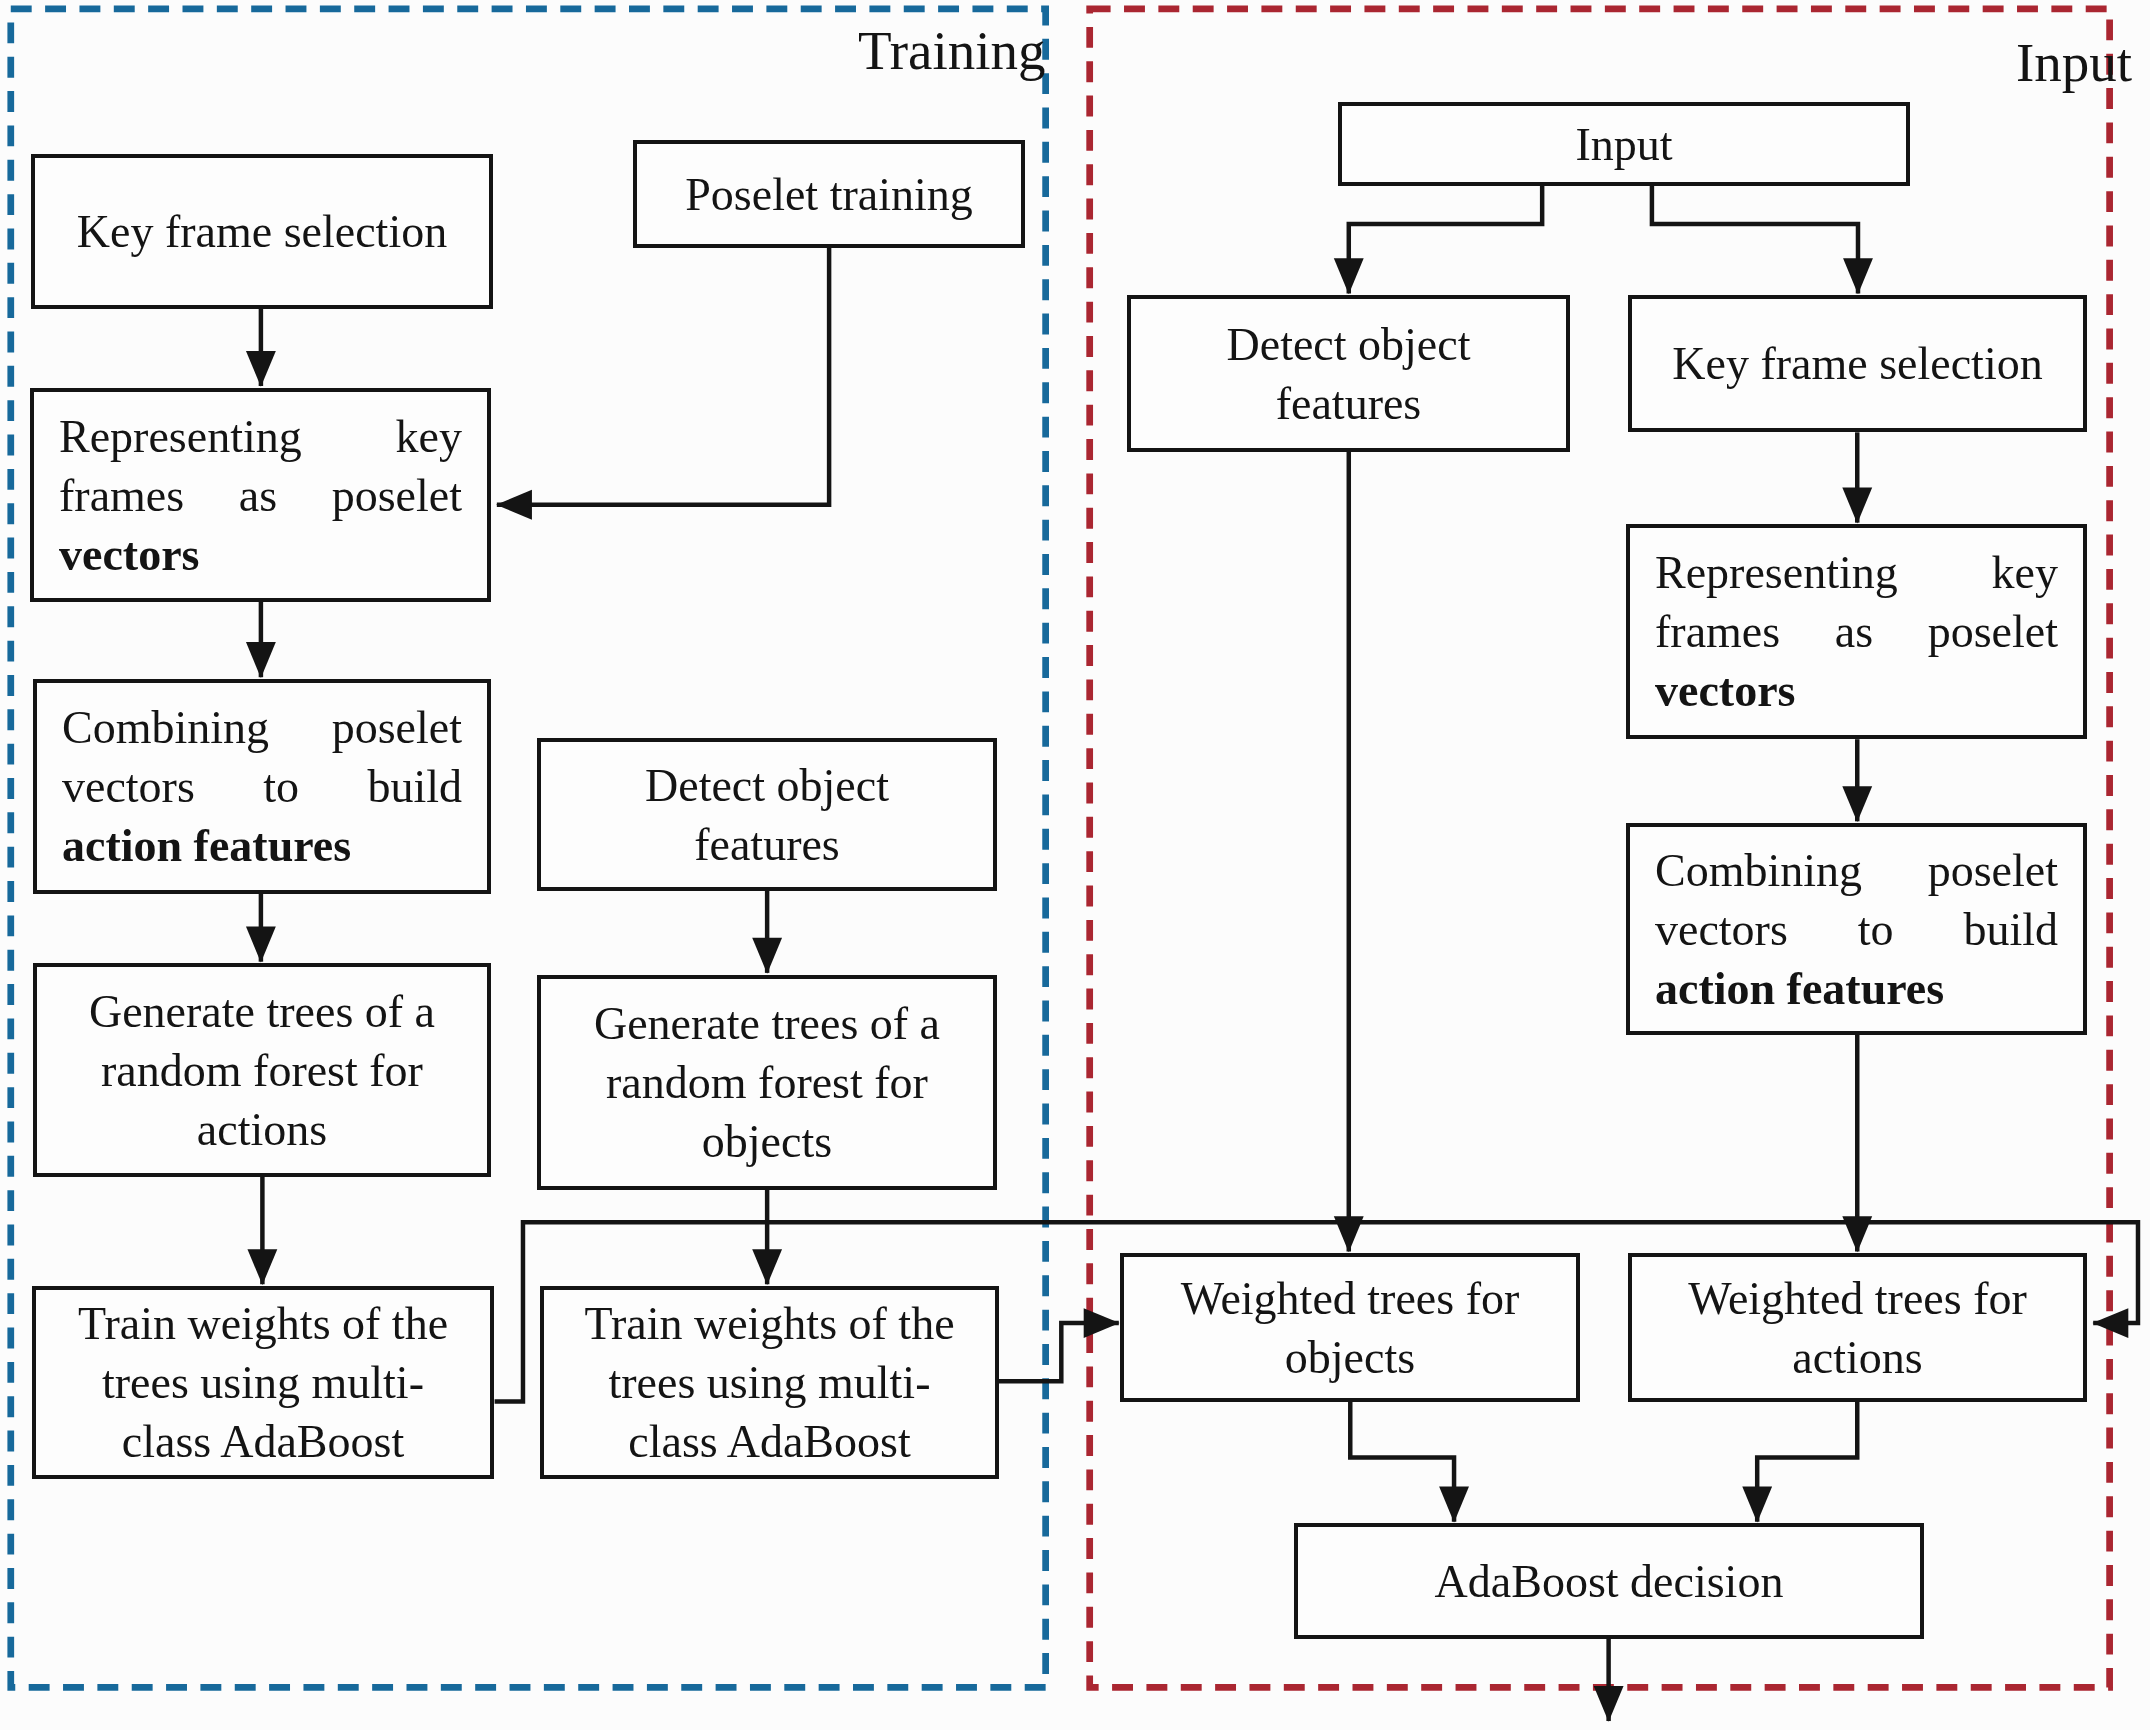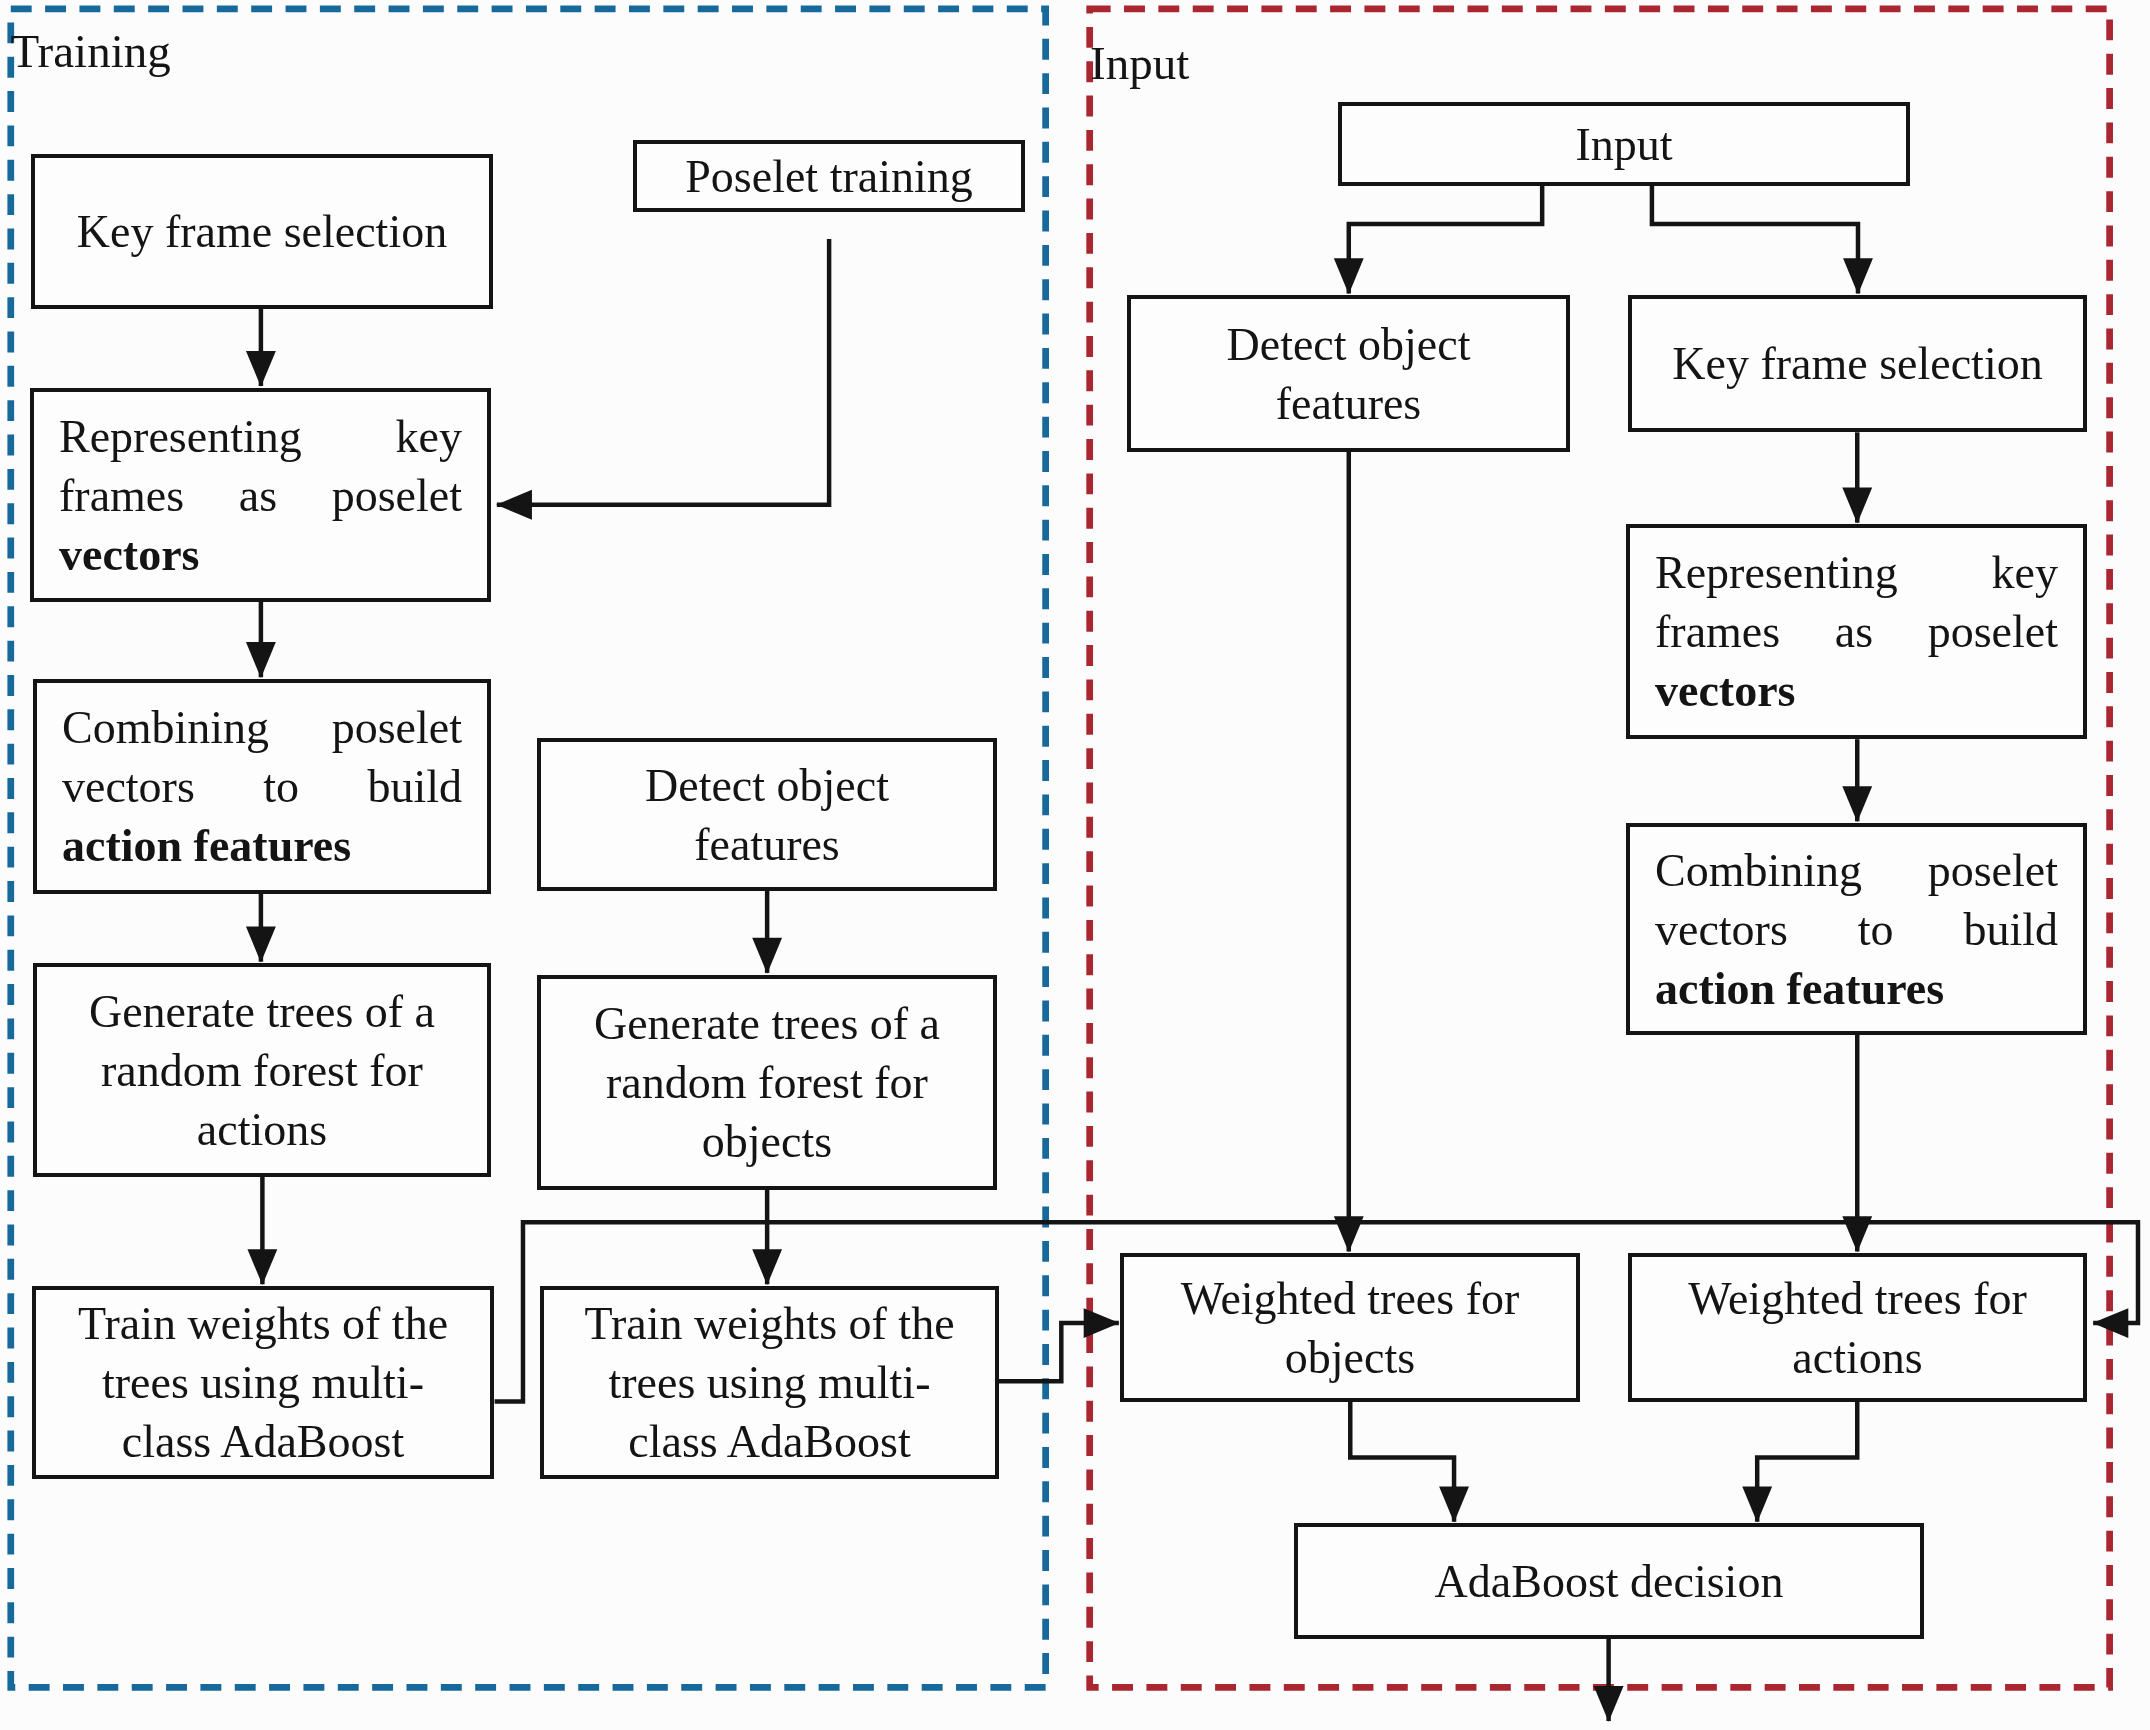--- a/index.html
+++ b/index.html
@@ -6,22 +6,22 @@
   body{
     width:2151px;height:1730px;position:relative;overflow:hidden;
     background:#fcfcfc;
     font-family:"Liberation Serif","DejaVu Serif",serif;
     color:#141414;
   }
   .wires{position:absolute;left:0;top:0;z-index:1;}
   .connector{fill:none;stroke:#141414;stroke-width:6;}
   .region-border{fill:none;stroke-width:9;stroke-dasharray:28 18;}
   .sec-title{
-    position:absolute;z-index:2;text-align:left;
-    font-size:47px;line-height:54px;
+    position:absolute;z-index:2;text-align:right;
+    font-size:55px;line-height:54px;
   }
   .box{
     position:absolute;z-index:3;box-sizing:border-box;
     border:4.5px solid #141414;background:#fdfdfd;
     display:flex;flex-direction:column;justify-content:center;
     font-size:46px;line-height:59px;
   }
   .box .line{padding:0 25px;white-space:nowrap;}
   .box .line.j{text-align:justify;text-align-last:justify;white-space:normal;}
   .box .line.jl{text-align:left;white-space:normal;font-weight:bold;}
@@ -61,21 +61,21 @@
   <path class="connector" marker-end="url(#arrow)" d="M2154,2195 L2154,2305"></path>
 </svg>
 
 <div class="sec-title" style="left:10.5px;top:24px;width:1035px;">Training</div>
 <div class="sec-title" style="left:1090px;top:36px;width:1042px;">Input</div>
 
 <div class="box" style="left:31px;top:154px;width:462px;height:155px;">
   <div class="line c">Key frame selection</div>
 </div>
 
-<div class="box" style="left:633px;top:140px;width:392px;height:72px;">
+<div class="box" style="left:633px;top:140px;width:392px;height:108px;">
   <div class="line c">Poselet training</div>
 </div>
 
 <div class="box" style="left:30px;top:388px;width:461px;height:214px;">
   <div class="line j">Representing key</div>
   <div class="line j">frames as poselet</div>
   <div class="line jl">vectors</div>
 </div>
 
 <div class="box" style="left:33px;top:679px;width:458px;height:215px;">

